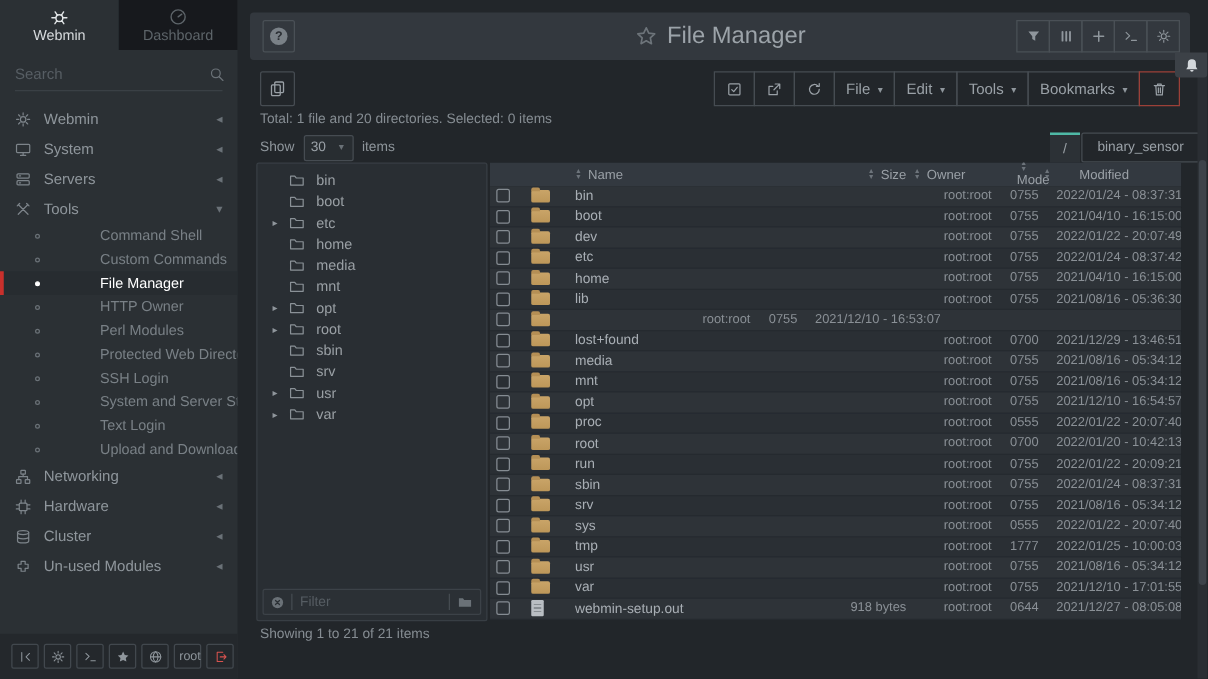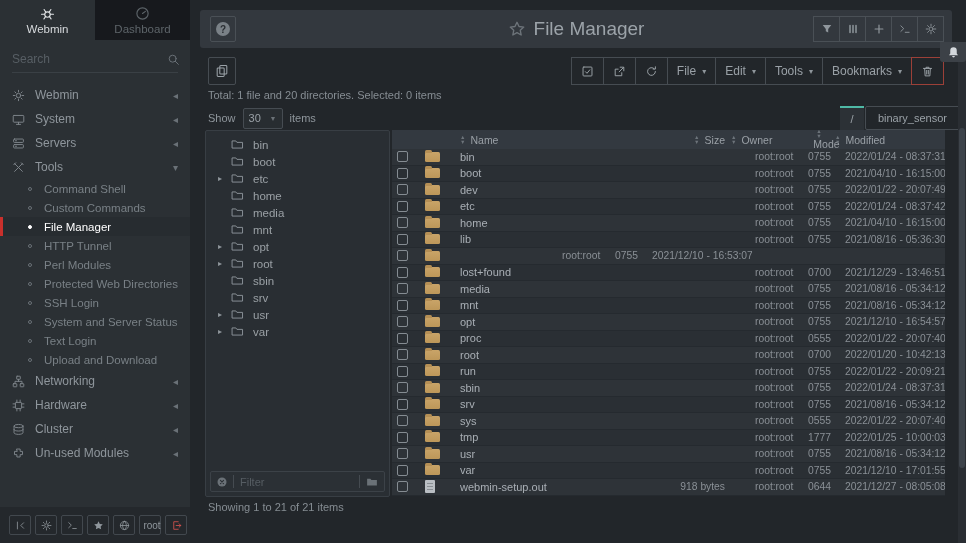--- a/index.html
+++ b/index.html
@@ -29,21 +29,21 @@
   .search-row input { flex:1; background:transparent; border:none; outline:none; color:#aab0b5; font-size:12px; font-family:inherit; }
   .search-row input::placeholder { color:#575e64; }
   .search-row .icon { width:13px; height:13px; color:#6a7177; flex:none; }
 
   .menu { flex:1; padding-top:4px; overflow:hidden; }
   .menu-item { display:flex; align-items:center; cursor:pointer; position:relative; }
   .menu-item.cat { height:24px; padding:0 12px; color:#8f969c; font-size:12px; }
   .menu-item.cat .mi-icon { width:13px; height:13px; color:#7d848a; margin-right:10px; flex:none; }
   .menu-item .mi-label { flex:1; white-space:nowrap; overflow:hidden; }
   .menu-item .mi-chevron { font-size:10px; color:#6a7177; margin-left:4px; }
-  .menu-item.sub { height:19px; padding-left:28px; color:#798086; font-size:11.5px; }
+  .menu-item.sub { height:19px; padding-left:28px; color:#798086; font-size:11.5px;gap:36px; }
   .mi-bullet { width:4px; height:4px; border:1px solid #6a7177; border-radius:50%; margin-right:12px; flex:none; }
   .menu-item.sub.active { color:#ffffff; background:#272c30; }
   .menu-item.sub.active .mi-bullet { background:#ffffff; border-color:#ffffff; }
   .menu-item.sub.active::before { content:""; position:absolute; left:0; top:0; bottom:0; width:3px; background:#c9302c; }
 
   .sidebar-footer { flex:none; height:36px; background:#24282c; display:flex; align-items:center; padding:0 9px; gap:4px; }
   .f-btn { height:20px; min-width:22px; border:1px solid #42484e; border-radius:2px; display:inline-flex; align-items:center; justify-content:center; color:#8f969c; cursor:pointer; padding:0 3px; gap:4px; background:transparent; font-size:10px; }
   .f-btn .icon { width:11px; height:11px; }
   .f-btn.danger .icon { color:#d9534f; }
 
@@ -103,21 +103,21 @@
   .thead { height:19px; background:#333940; display:flex; align-items:center; font-size:10.5px; color:#9aa0a6; }
   .hcell { display:flex; align-items:center; }
   .sort { display:inline-flex; flex-direction:column; align-items:center; margin-right:5px; color:#6d747b; font-size:5.5px; line-height:4.5px; cursor:pointer; }
   .sort::before { content:"▲"; }
   .sort::after { content:"▼"; }
   .h-name { flex:1; padding-left:8px; }
   .h-size { width:92px; justify-content:flex-end; padding-right:12px; }
   .h-owner { width:71px; padding-left:4px; }
   .h-mode { width:37px;flex-direction:column; }
   .h-mode .sort, .h-owner .sort, .h-modified .sort { margin-left:-10px; }
-  .h-modified { width:100px; }
+  .h-modified { width:100px;gap:18px; }
   .h-cb { width:24px; } .h-icon { width:36px; }
 
   .trow { height:16.5px; display:flex; align-items:center; font-size:10.3px; color:#8a9096; border-bottom:1px solid #252a2f; cursor:pointer; }
   .trow:nth-child(odd) { background:#2e3338; }
   .trow:nth-child(even) { background:#2a2f34; }
   .c-cb { width:24px; padding-left:5px; display:flex; align-items:center; }
   .checkbox { width:11px; height:11px; border:1px solid #858c92; border-radius:2px; display:inline-block; cursor:pointer; }
   .c-icon { width:36px; padding-left:9px; display:flex; align-items:center; }
   .folder-glyph { width:15px; height:10px; background:linear-gradient(#c9a468,#bd9759); border-radius:1.5px; position:relative; display:inline-block; }
   .folder-glyph::before { content:""; position:absolute; left:0; top:-2px; width:7px; height:3px; background:#b58f55; border-radius:1.5px 1.5px 0 0; }
@@ -237,21 +237,21 @@
       <div class="menu-item sub active">
 
         <span class="mi-bullet"></span>
         <span class="mi-label">File Manager</span>
 
       </div>
 
       <div class="menu-item sub">
 
         <span class="mi-bullet"></span>
-        <span class="mi-label">HTTP Tunnel</span>
+        <span class="mi-label">HTTP Owner</span>
 
       </div>
 
       <div class="menu-item sub">
 
         <span class="mi-bullet"></span>
         <span class="mi-label">Perl Modules</span>
 
       </div>
 

